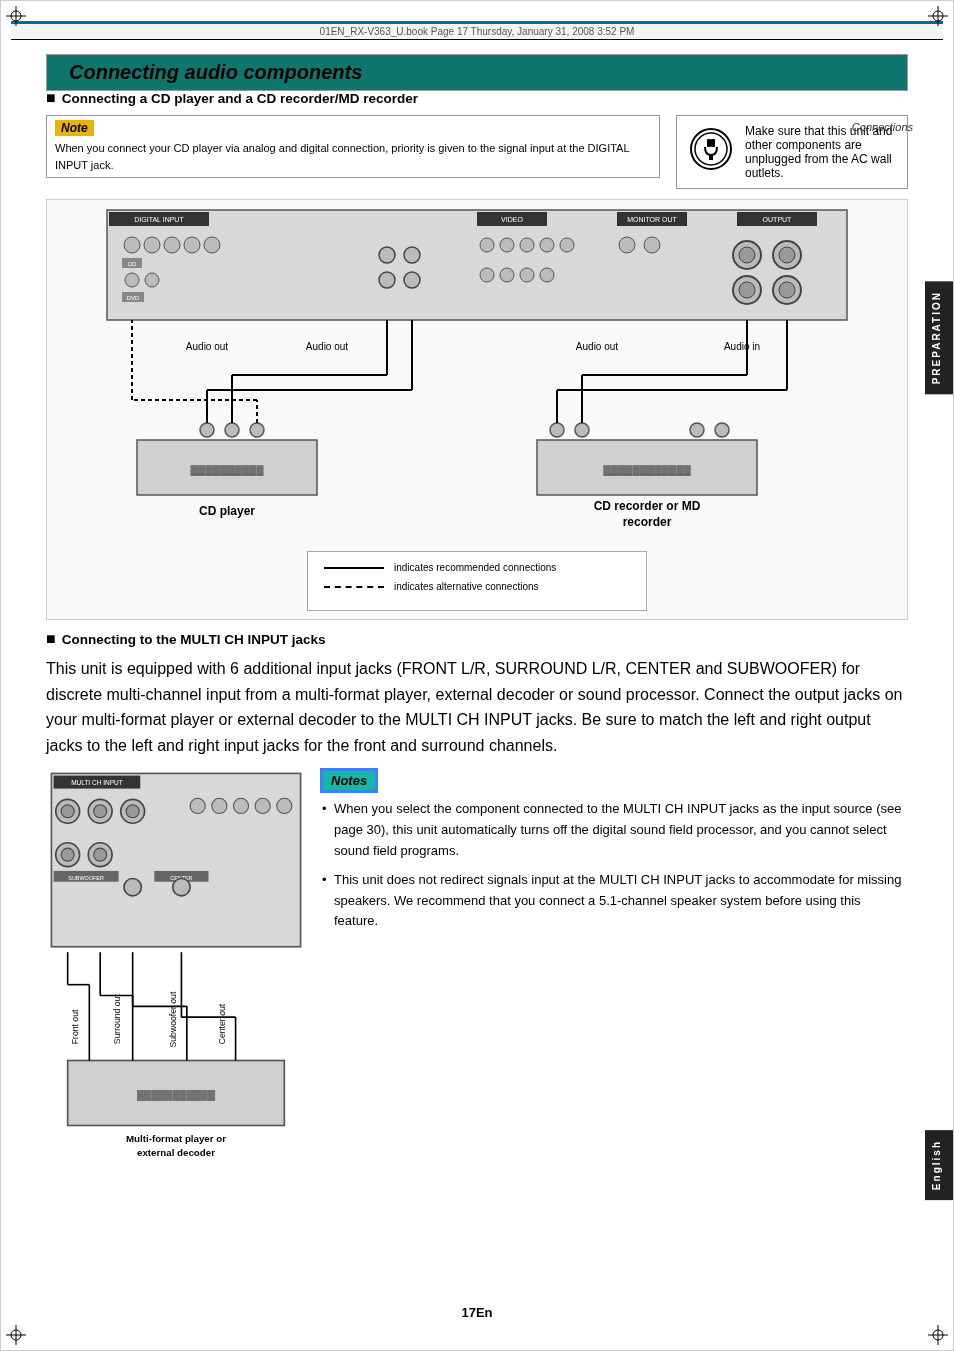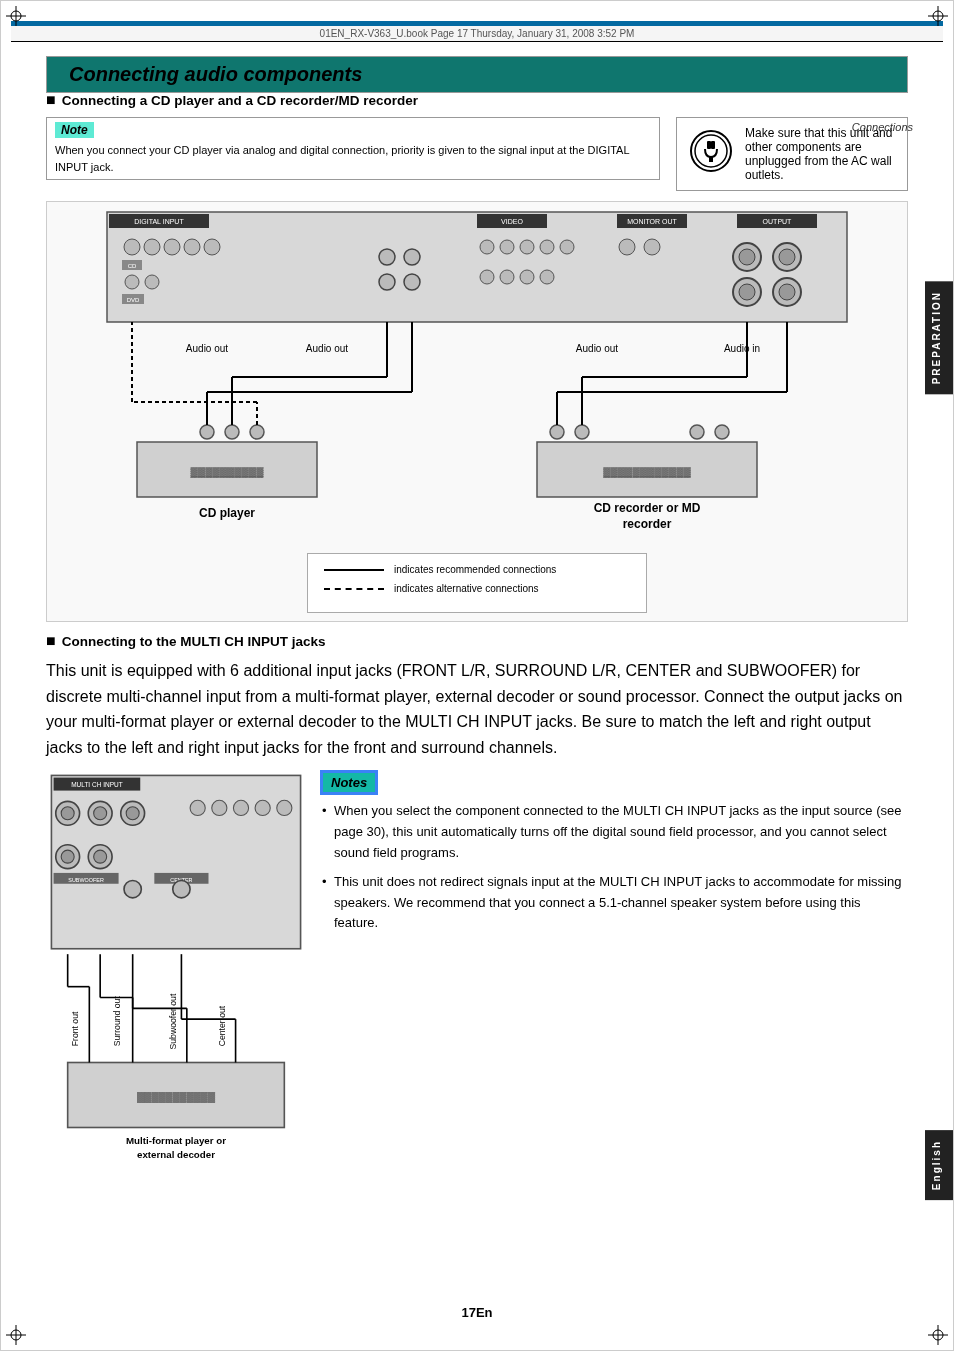--- a/index.html
+++ b/index.html
@@ -22,21 +22,21 @@
       position: relative;
       padding: 20px 10px 20px 10px;
     }
 
     
     .top-meta {
       font-size: 10px;
       color: #555;
       text-align: center;
       margin-bottom: 4px;
-      border-top: 5px solid #0369a1;
+      border-top: 3px solid #0369a1;
       border-bottom: 1px solid #000;
       padding: 2px 0;
       background: #f5f5f5;
     }
 
     
     .right-tab {
       position: absolute;
       right: 0;
       top: 280px;
@@ -121,21 +121,21 @@
       background: #fff;
       padding: 4px 8px;
       margin-bottom: 8px;
       display: inline-block;
     }
     .note-box .note-label {
       font-weight: bold;
       font-style: italic;
       font-size: 12px;
       color: #000;
-      background: #5eead4;
+      background: #eab308;
       padding: 1px 6px;
       display: inline-block;
       margin-bottom: 4px;
     }
     .note-box p {
       font-size: 11px;
       line-height: 1.5;
     }
 
     

